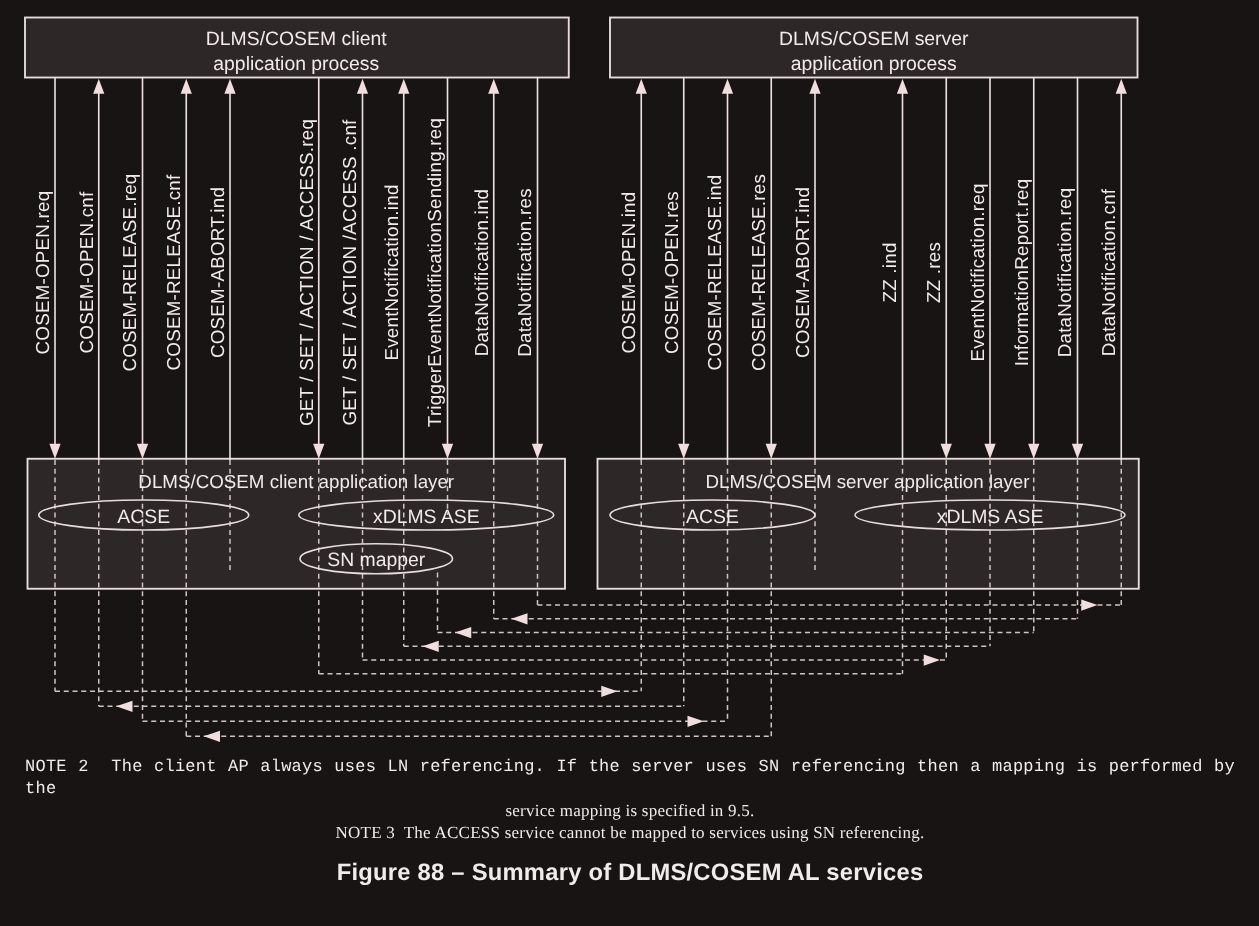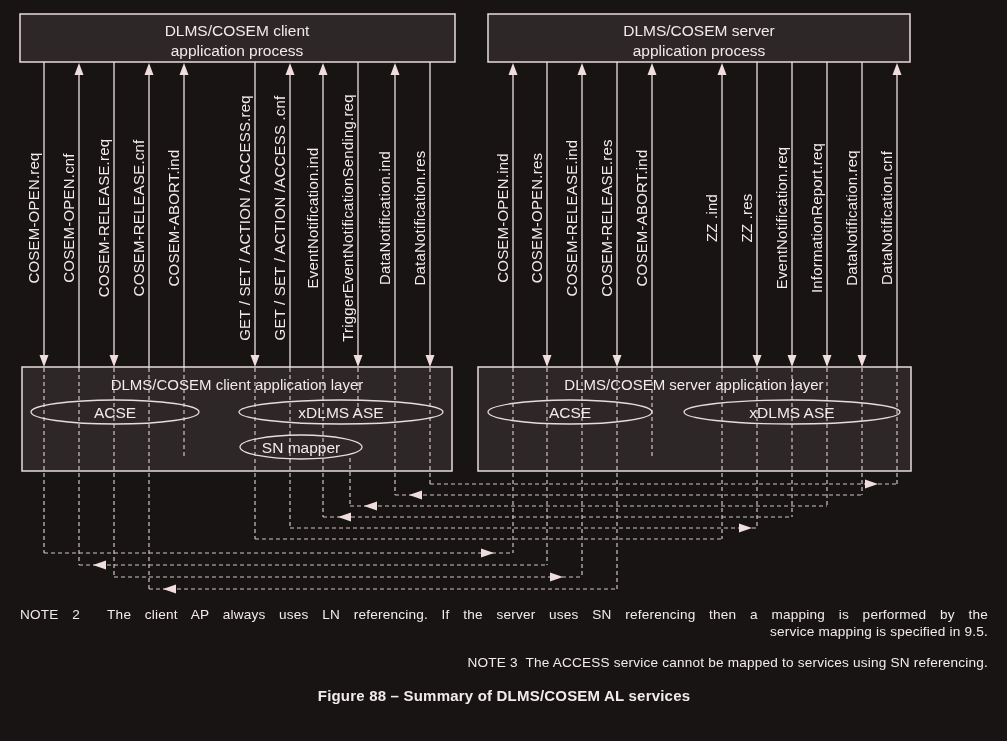--- a/index.html
+++ b/index.html
@@ -9,24 +9,24 @@
   .solid{stroke:#ece0e0;stroke-width:1.3;}
   .dashed{stroke:#cfc3c3;stroke-width:1.2;stroke-dasharray:4 3;}
   .ah{fill:#f0dddd;}
   text{fill:#f3eaea;font-family:"Liberation Sans",sans-serif;}
   .bt{font-size:15.5px;text-anchor:middle;}
   .lt{font-size:15px;text-anchor:middle;}
   .et{font-size:15.5px;text-anchor:middle;}
   .sl{font-size:15px;text-anchor:middle;letter-spacing:0.2px;}
   .notes{position:absolute;left:20px;top:606px;width:968px;color:#f1ebeb;
          font-family:"Liberation Sans",sans-serif;font-size:13.6px;line-height:17px;letter-spacing:0.2px;}
-  .jline{text-align:justify;text-align-last:justify;}
-  .nline{text-align:right;}
-  .note3{margin-top:14px;}
-  .caption{margin-top:16px;text-align:center;font-weight:bold;font-size:15px;}
+  .jline{text-align:justify;text-align-last:justify;font-family:Liberation Mono, monospace;}
+  .nline{text-align:center;font-family:Liberation Serif, serif;}
+  .note3{margin-top:0;}
+  .caption{margin-top:16px;text-align:center;font-weight:bold;font-size:19px;}
 </style>
 </head>
 <body>
 
 <svg id="diagram" width="1007" height="600" viewBox="0 0 1007 600">
 
   <rect class="box" x="20" y="14" width="435" height="48"></rect>
   <rect class="box" x="488" y="14" width="422" height="48"></rect>
   <rect class="box" x="22" y="367" width="430" height="104"></rect>
   <rect class="box" x="478" y="367" width="433" height="104"></rect>

